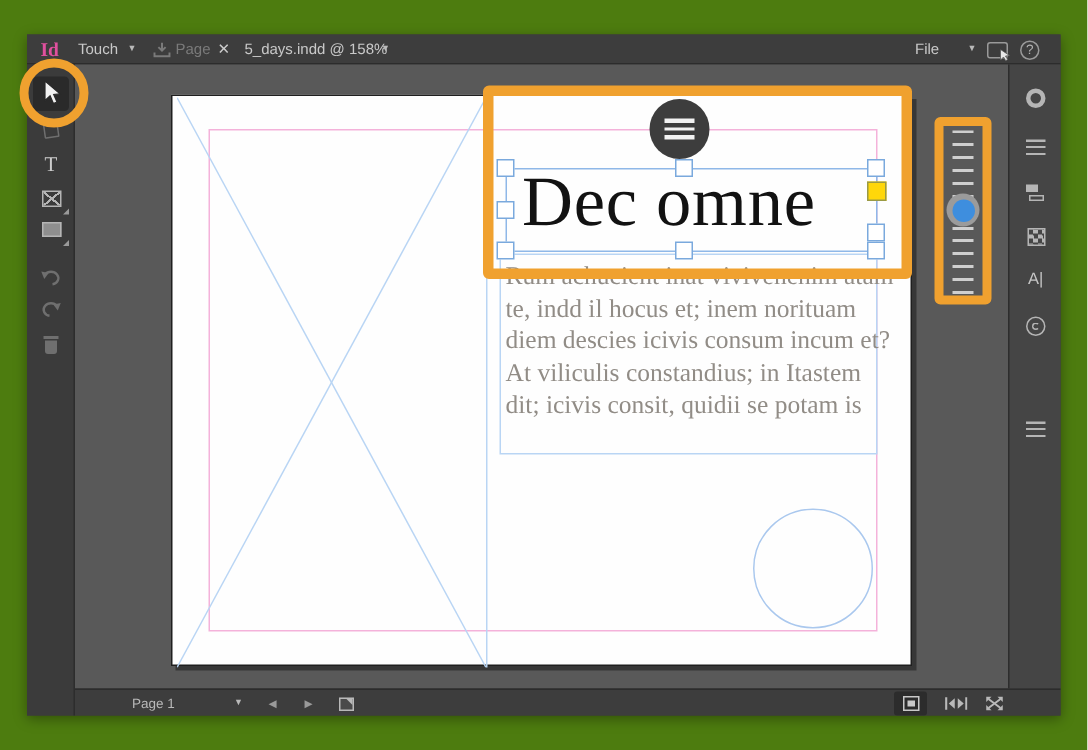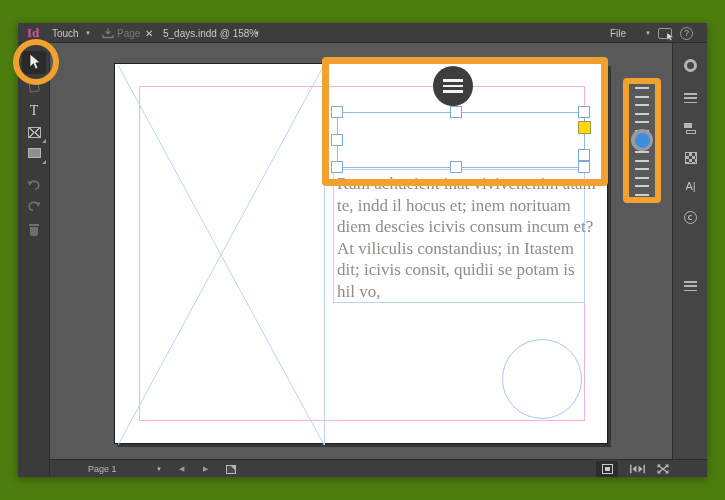--- a/index.html
+++ b/index.html
@@ -186,24 +186,24 @@
             <line x1="206" y1="0" x2="0" y2="380" stroke="#b9d5f4" stroke-width="1"></line>
           </svg>
         <div class="circ-graphic"></div>
 
         <div class="bodyframe">
           <div>Rum achucient inat vivivenenim atam</div>
           <div>te, indd il hocus et; inem norituam</div>
           <div>diem descies icivis consum incum et?</div>
           <div>At viliculis constandius; in Itastem</div>
           <div>dit; icivis consit, quidii se potam is</div>
-          <div>hil vo,</div>
         </div>
 
         <div class="titleframe">
+          <div class="titletext">Dec omne</div>
           <span class="h" style="left:-7px; top:-7px;"></span>
           <span class="h" style="left:112px; top:-7px;"></span>
           <span class="h" style="left:240px; top:-7px;"></span>
           <span class="h" style="left:-7px; top:21px;"></span>
           <span class="h" style="left:240px; top:36px;"></span>
           <span class="h" style="left:-7px; top:48px;"></span>
           <span class="h" style="left:112px; top:48px;"></span>
           <span class="h" style="left:240px; top:48px;"></span>
           <span class="h-yellow" style="left:240px; top:8px;"></span>
         </div>

